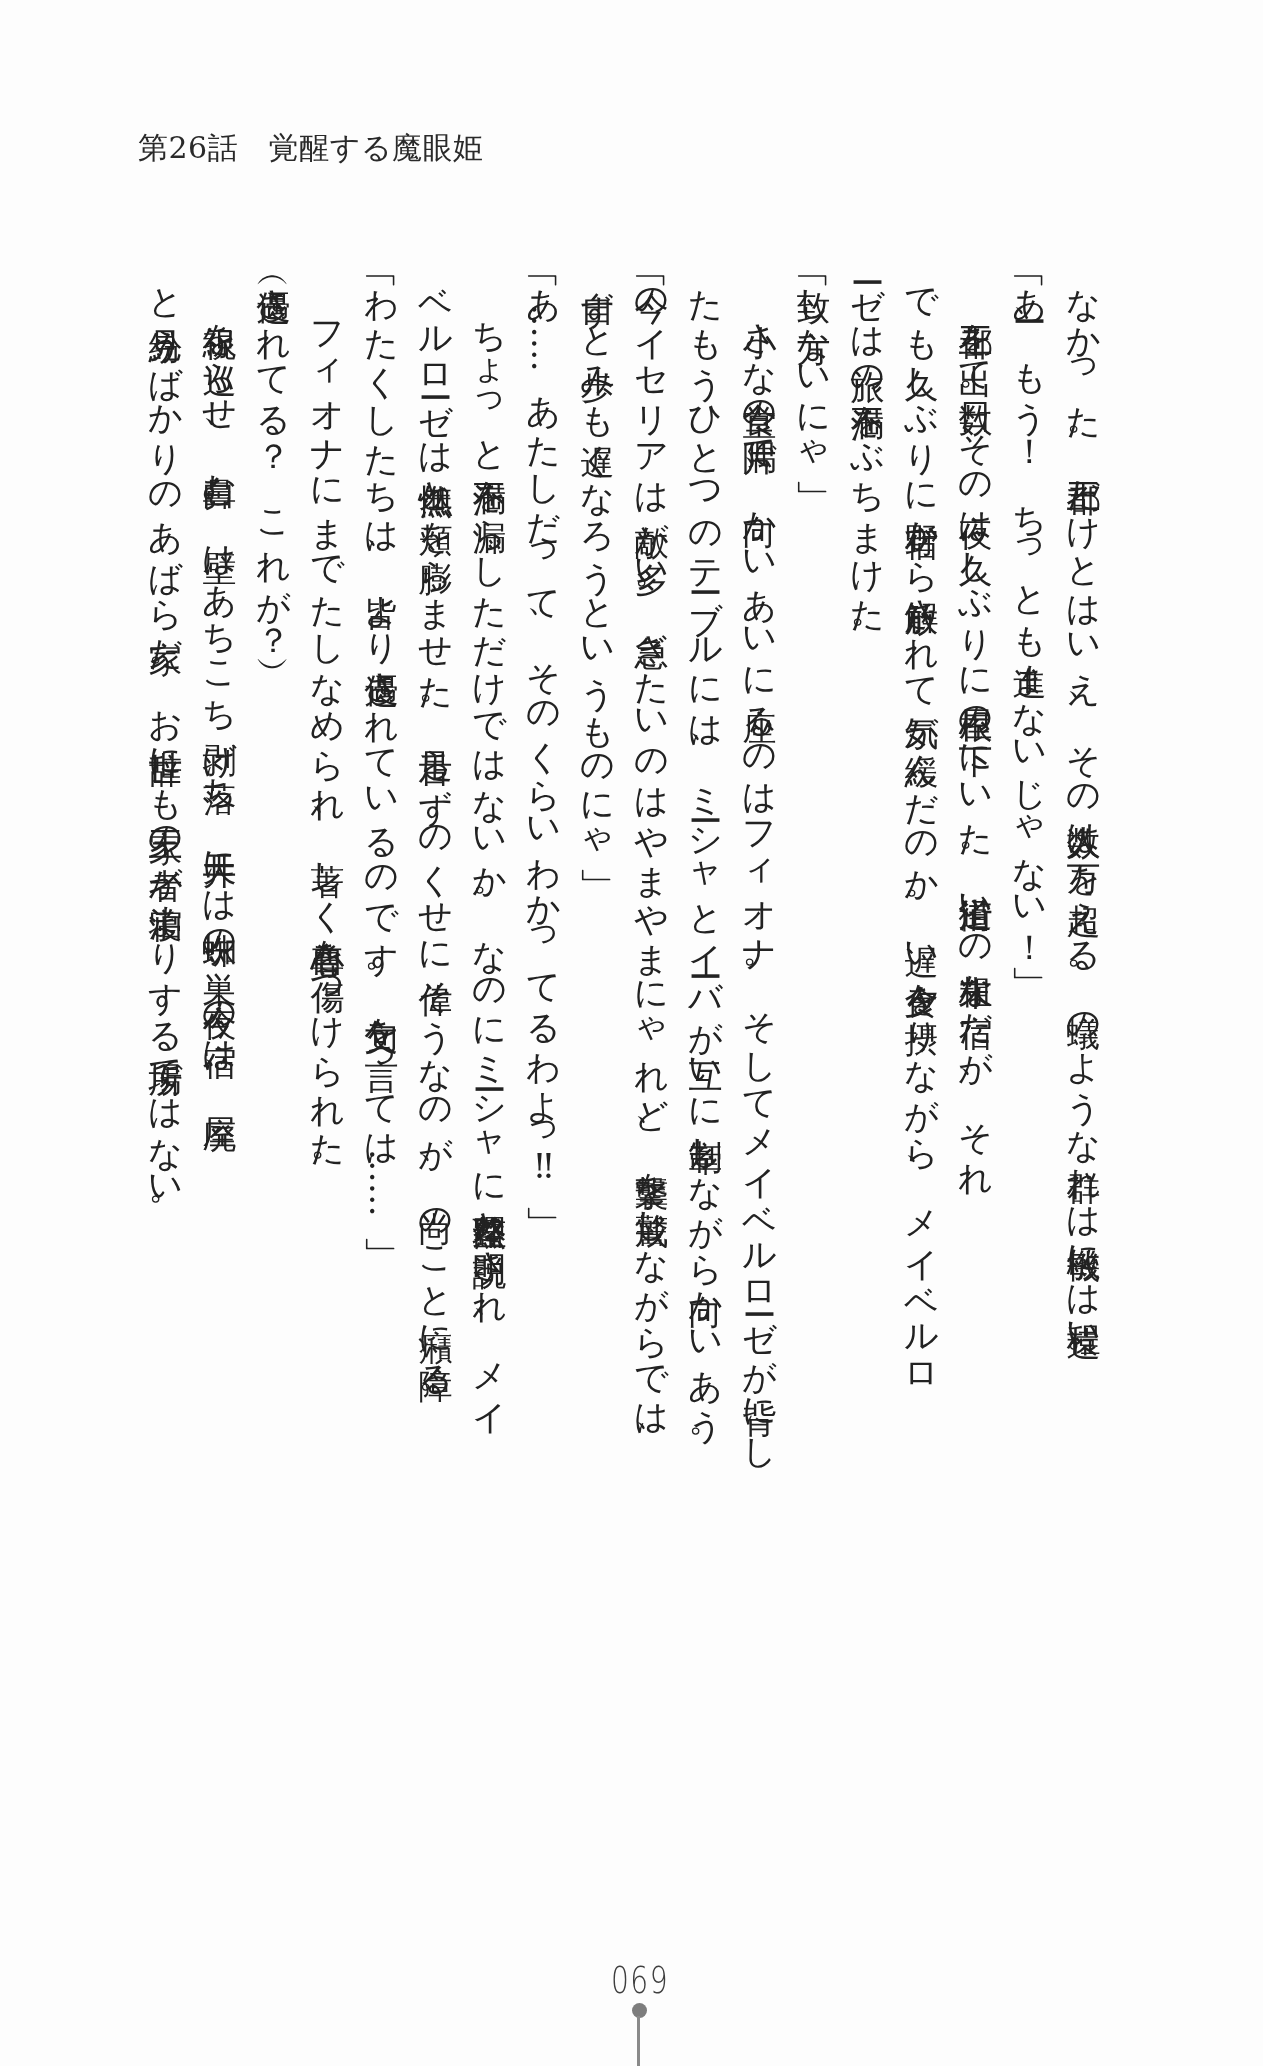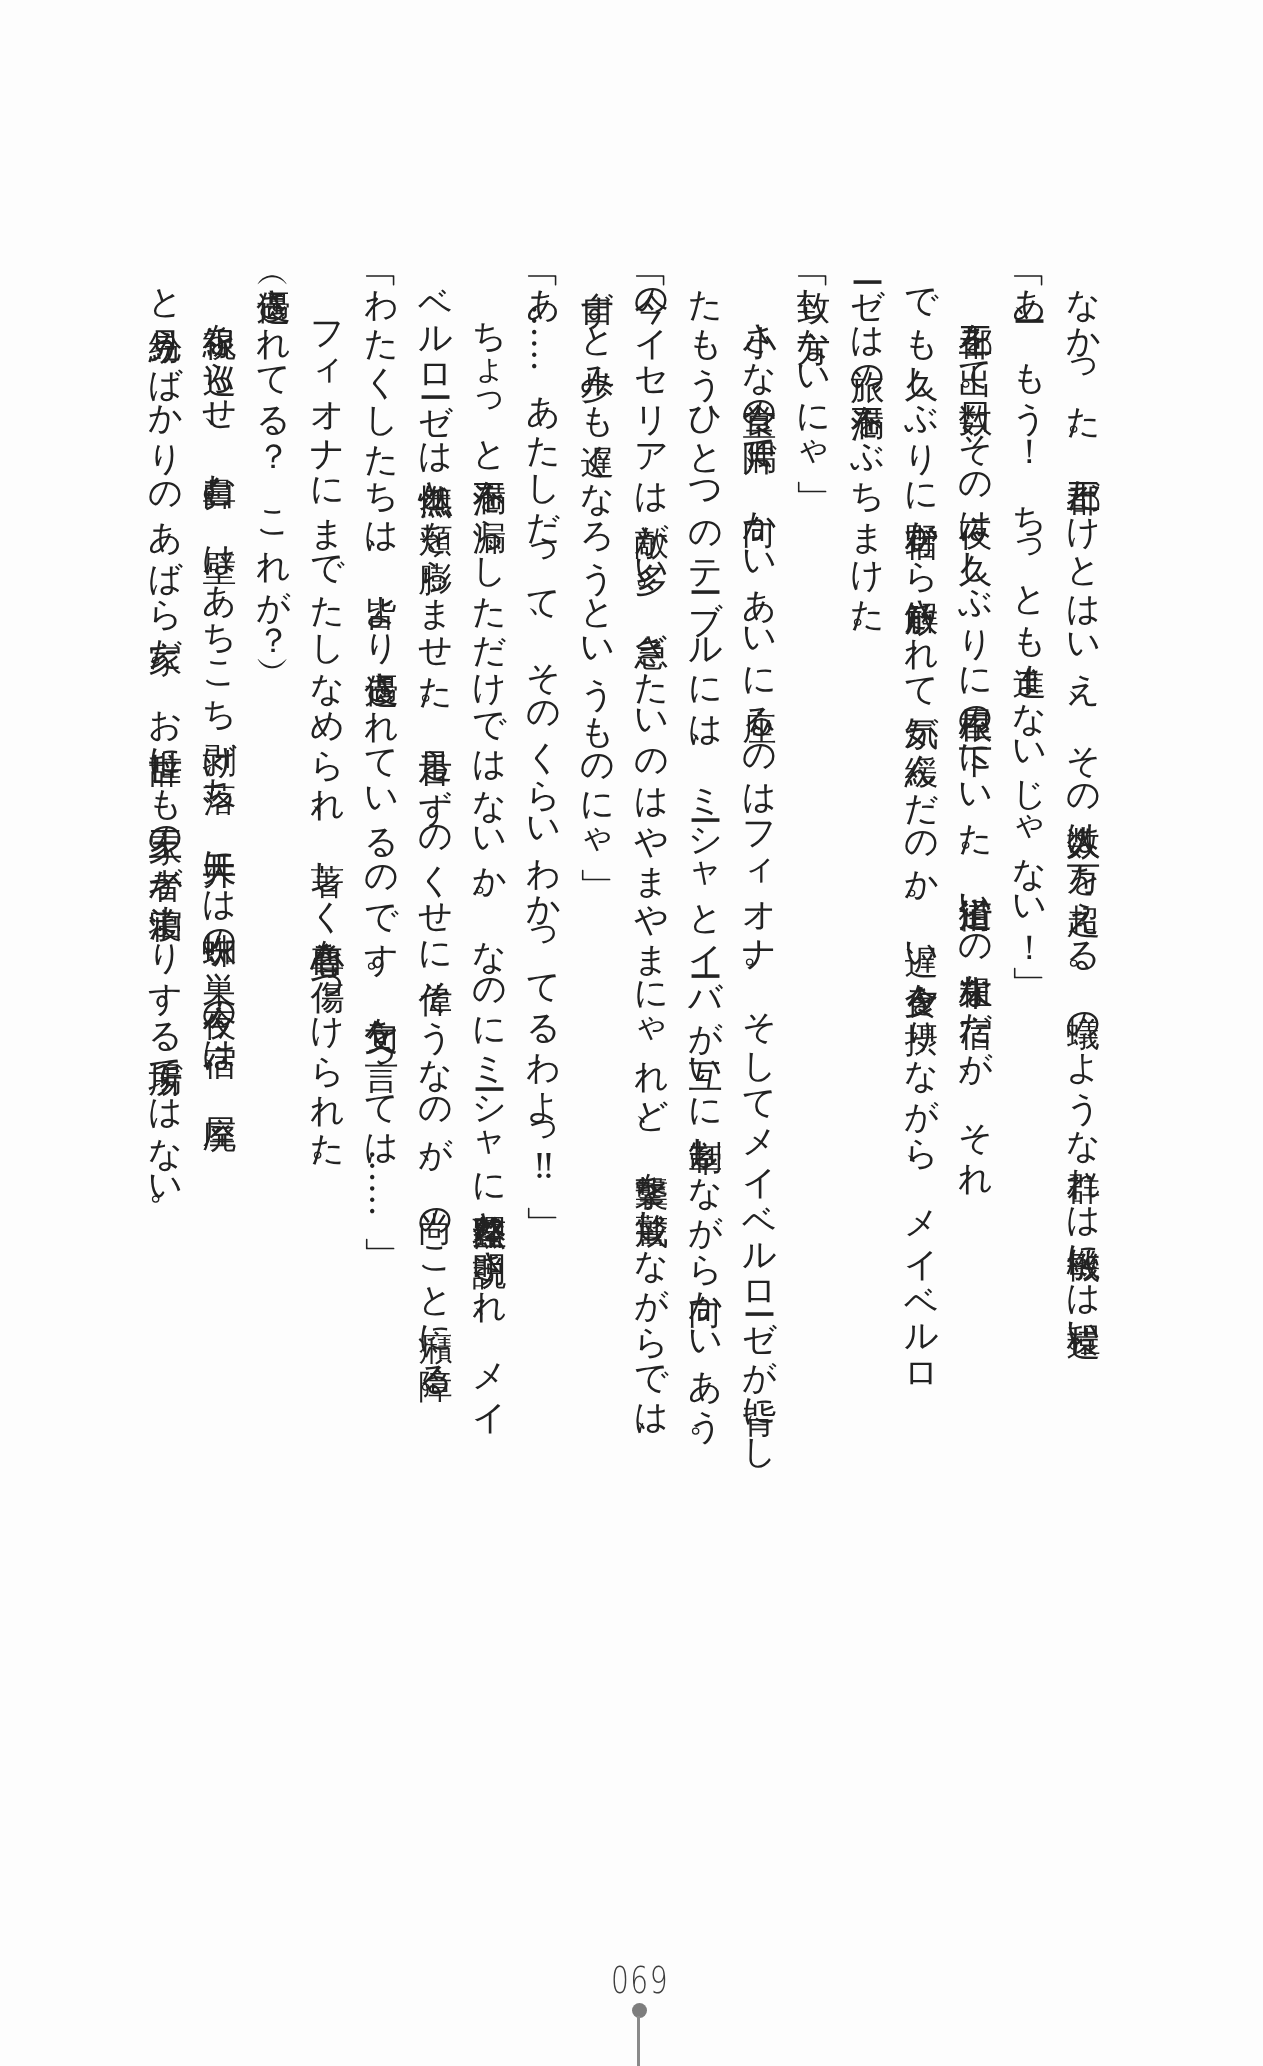--- a/index.html
+++ b/index.html
@@ -80,20 +80,21 @@
     width: 3px;
     height: 50px;
     background: #8a8a8a;
   }
 </style>
 </head>
 <body>
 
 <div class="page">
 
+  <div class="chapter-heading">第26話　覚醒する魔眼姫</div>
 
   <div class="text-block">
       <p class="col">なかった。王都だけとはいえ、その人数は万を超える。蟻のような群れは機敏には程遠い。</p>
       <p class="col">「あー、もう！　ちっとも進まないじゃない！」</p>
       <p class="col">　王都を出て数日。その夜は久しぶりに屋根の下にいた。街道沿いの粗末な宿だが、それ</p>
       <p class="col">でも久しぶりに野宿から解放されて気が緩んだのか。遅い夕食を摂りながら、メイベルロ</p>
       <p class="col">ーゼは旅の不満をぶちまけた。</p>
       <p class="col">「致し方ないにゃ」</p>
       <p class="col">　小さな食堂の片隅で、向かいあいに座るのはフィオナ。そしてメイベルローゼが背にし</p>
       <p class="col">たもうひとつのテーブルには、ミーシャとイーバが互いに牽制しながら向かいあう。</p>

